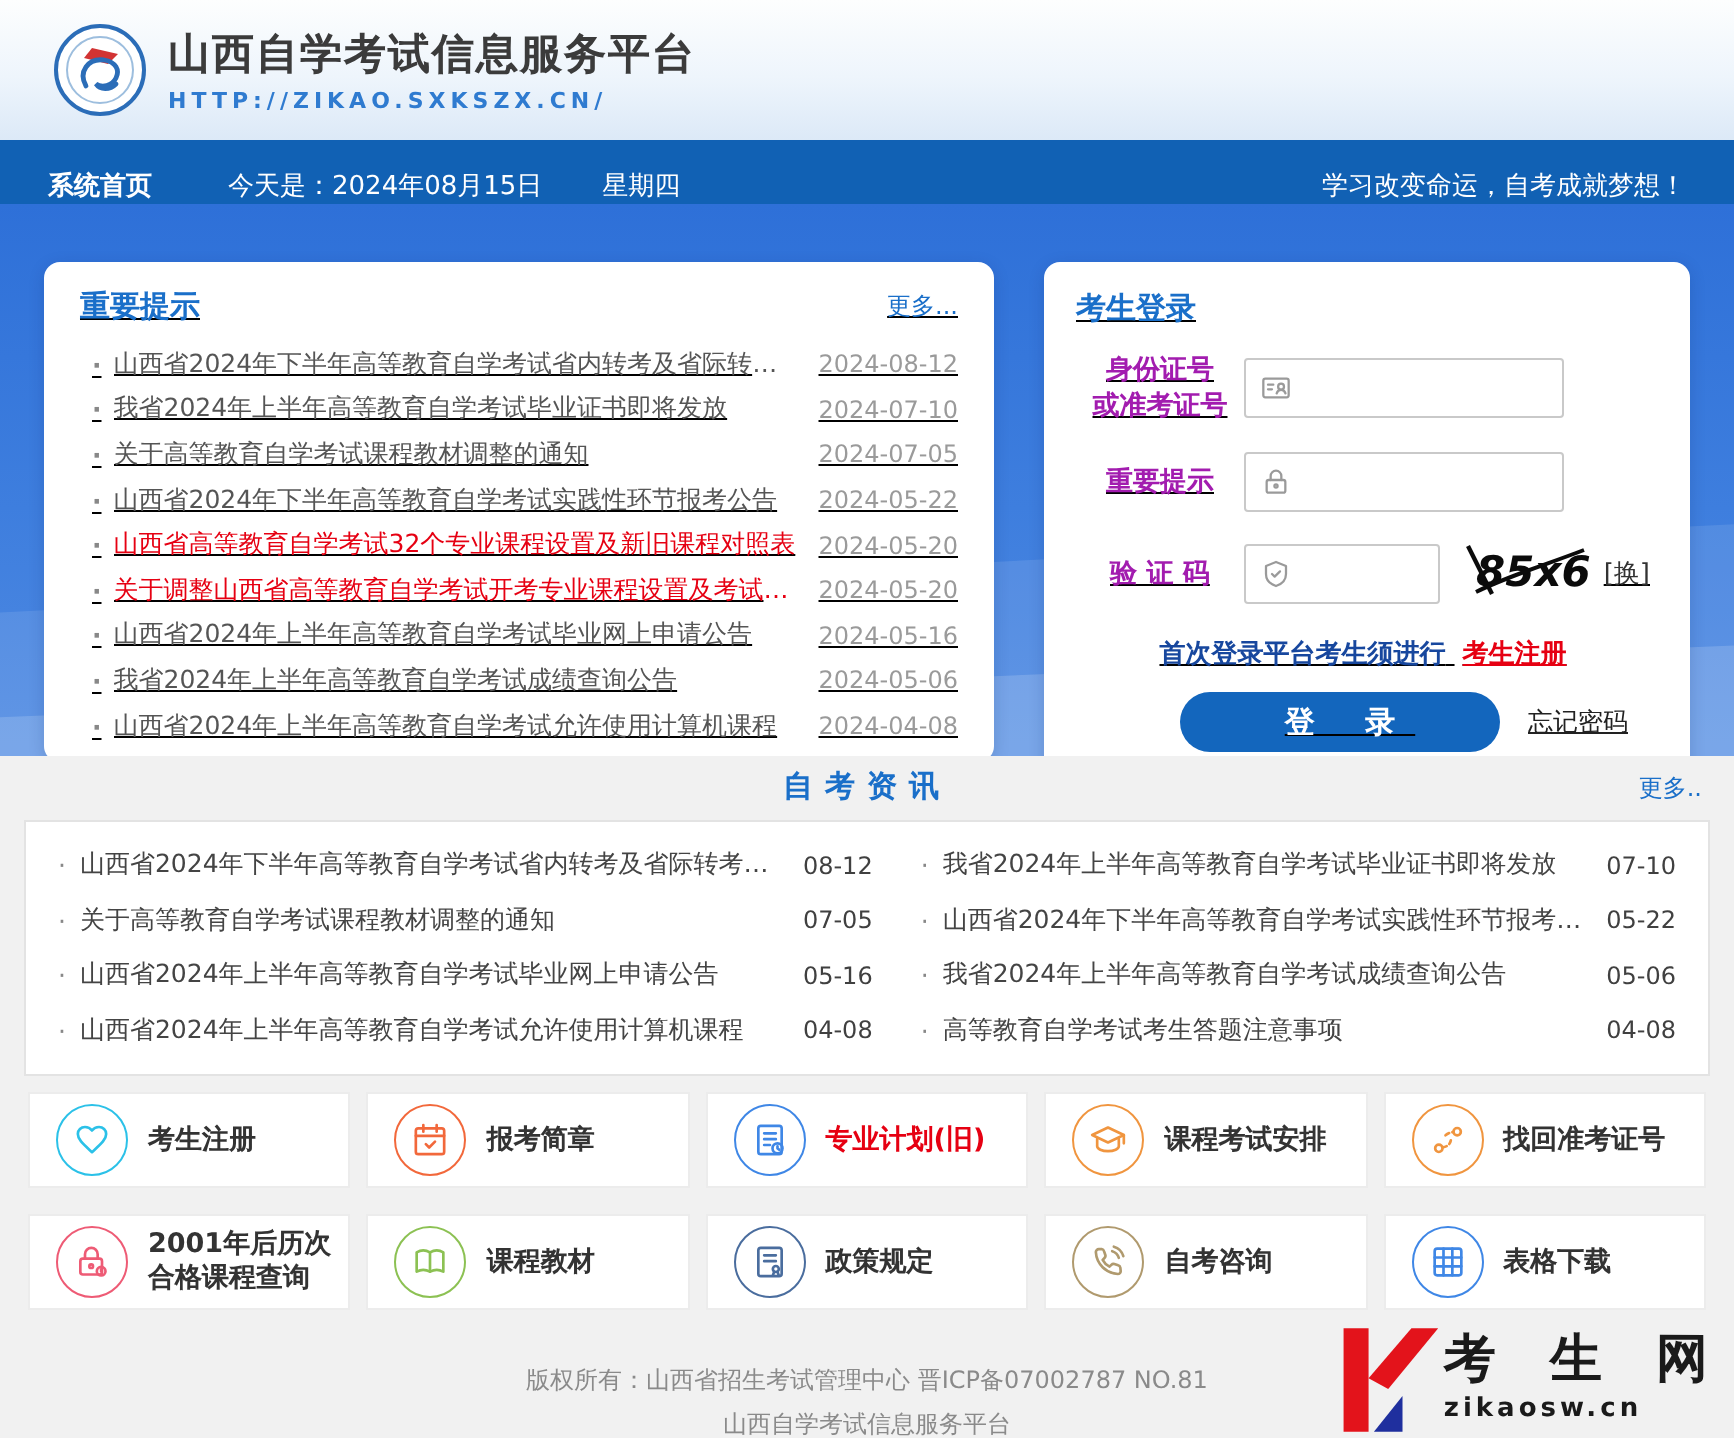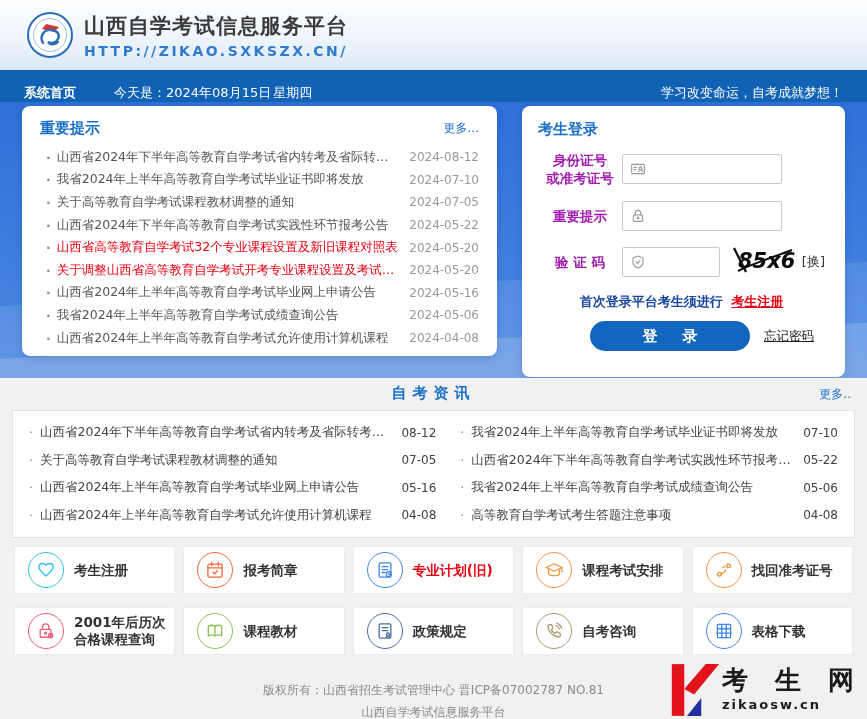--- a/index.html
+++ b/index.html
@@ -7,38 +7,38 @@
   body { font-family:"DejaVu Sans","Liberation Sans",sans-serif; background:#f1f1f1; }
   .page { position:relative; width:867px; height:719px; overflow:hidden; background:#f1f1f1; }
 
   
   .site-header { position:absolute; top:0; left:0; width:867px; height:70px;
     background:linear-gradient(180deg,#fdfefe 0%,#eef5fc 55%,#dce9f7 100%);
     display:flex; align-items:center; padding-left:26px; }
   .logo-svg { width:48px; height:48px; }
   .title-block { margin-left:10px; }
   .site-title { font-size:21px; font-weight:bold; color:#3b3b3b; letter-spacing:1px; }
-  .site-url { font-size:14px; font-weight:bold; color:#2f7bd0; letter-spacing:2.5px; margin-top:3px; }
+  .site-url { font-size:11px; font-weight:bold; color:#2f7bd0; letter-spacing:2.5px; margin-top:3px; }
 
   
   .topnav { position:absolute; top:70px; left:0; width:867px; height:32px; background:#1161b4;
     display:flex; align-items:flex-end; color:#fff; font-size:13px; padding:0 24px; }
   .nav-home { font-weight:bold; margin-right:38px; cursor:pointer; }
-  .nav-date { margin-right:2px; }
+  .nav-date { margin-right:30px; }
   .nav-slogan { margin-left:auto; }
 
   
   .hero { position:absolute; top:102px; left:0; width:867px; height:276px;
     background:linear-gradient(180deg,#2e70d8 0%,#3e7ede 55%,#4f8ae2 100%); overflow:hidden; }
   .hero::before { content:""; position:absolute; inset:0; background:rgba(255,255,255,.10);
     clip-path:polygon(0 74%,100% 58%,100% 100%,0 100%); }
   .hero::after { content:""; position:absolute; inset:0; background:rgba(255,255,255,.16);
     clip-path:polygon(0 93%,100% 80%,100% 100%,0 100%); }
-  .panel { position:absolute; top:4px; background:#fff; border-radius:8px;
-    box-shadow:0 2px 8px rgba(0,40,100,.18); z-index:2; }
+  .panel { position:absolute; top:29px; background:#fff; border-radius:8px;
+    box-shadow:0 2px 8px rgba(0,40,100,.18); z-index:2;text-decoration:underline; }
   .notices-panel { left:22px; width:475px; height:250px; }
   .login-panel { left:522px; width:323px; height:271px; }
 
   .panel-head { display:flex; align-items:center; padding:13px 18px 4px 18px; }
   .panel-title { color:#1a6fc9; font-size:15px; font-weight:bold; }
   .more-link { margin-left:auto; color:#1a6fc9; font-size:12px; cursor:pointer; }
 
   .notice-list { list-style:none; padding:4px 18px 8px 18px; }
   .notice-row { display:flex; align-items:center; height:22.6px; font-size:12.5px; color:#555; }
   .notice-row .dot { color:#888; margin:0 6px 0 6px; font-weight:bold; }

